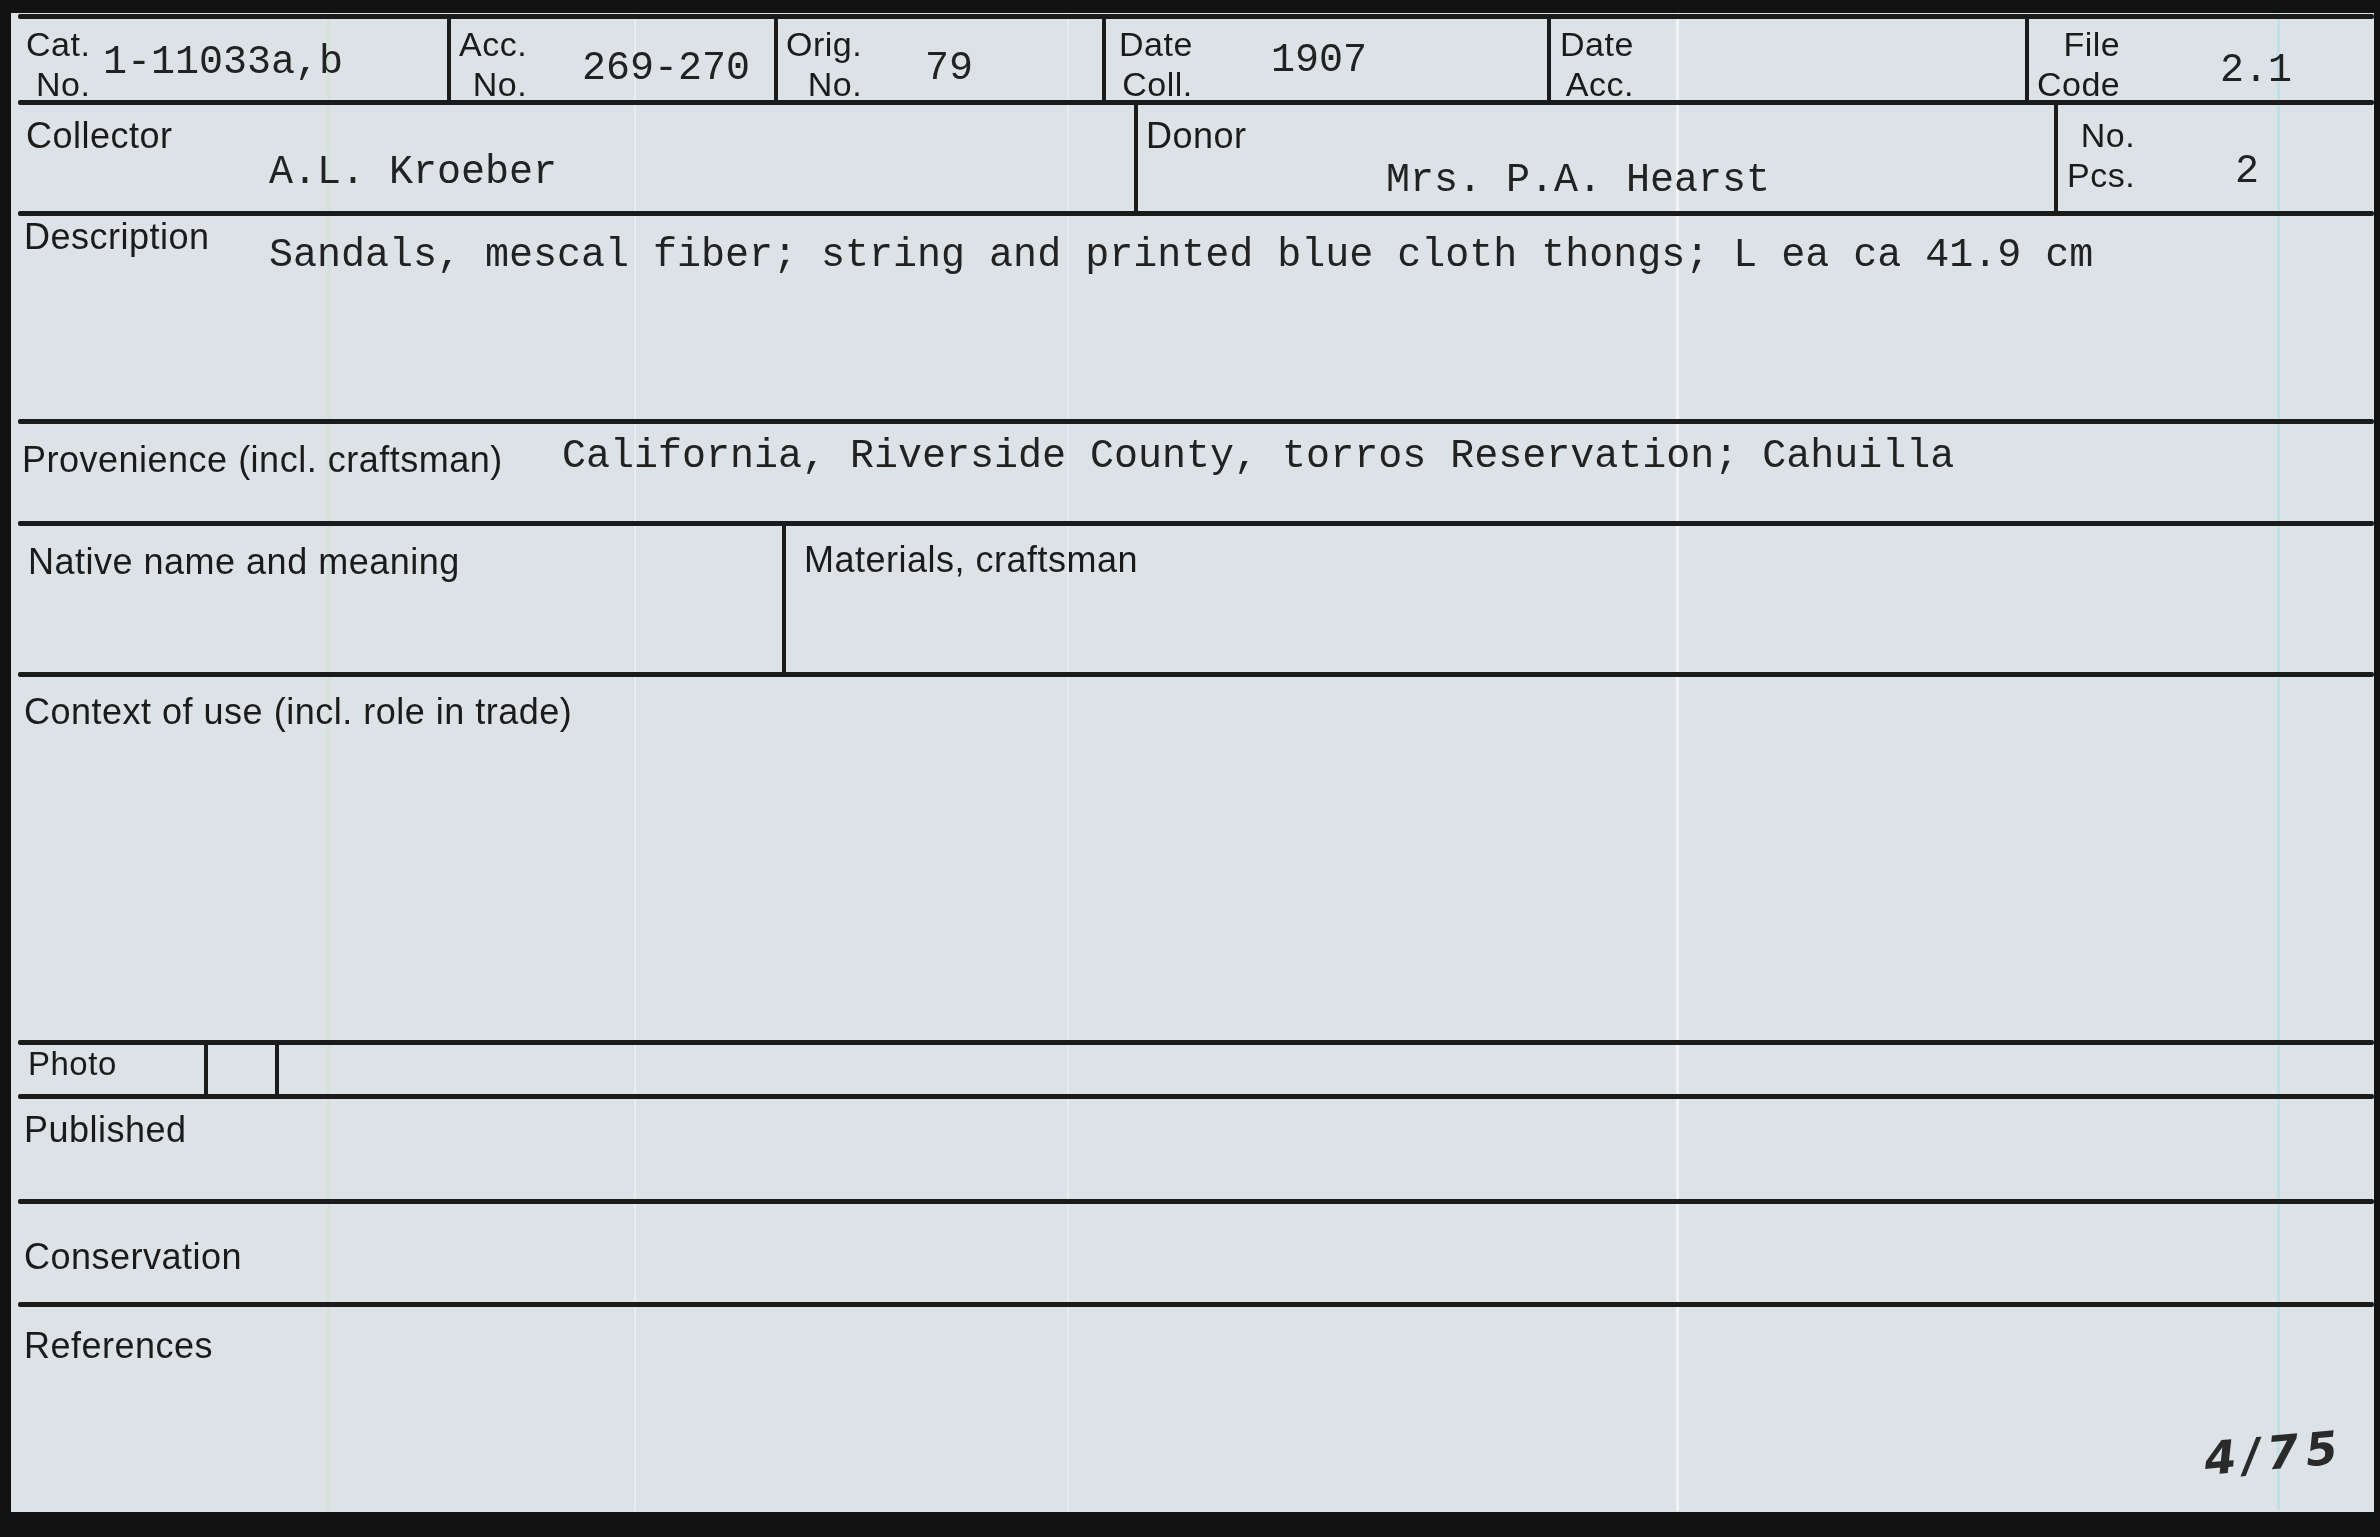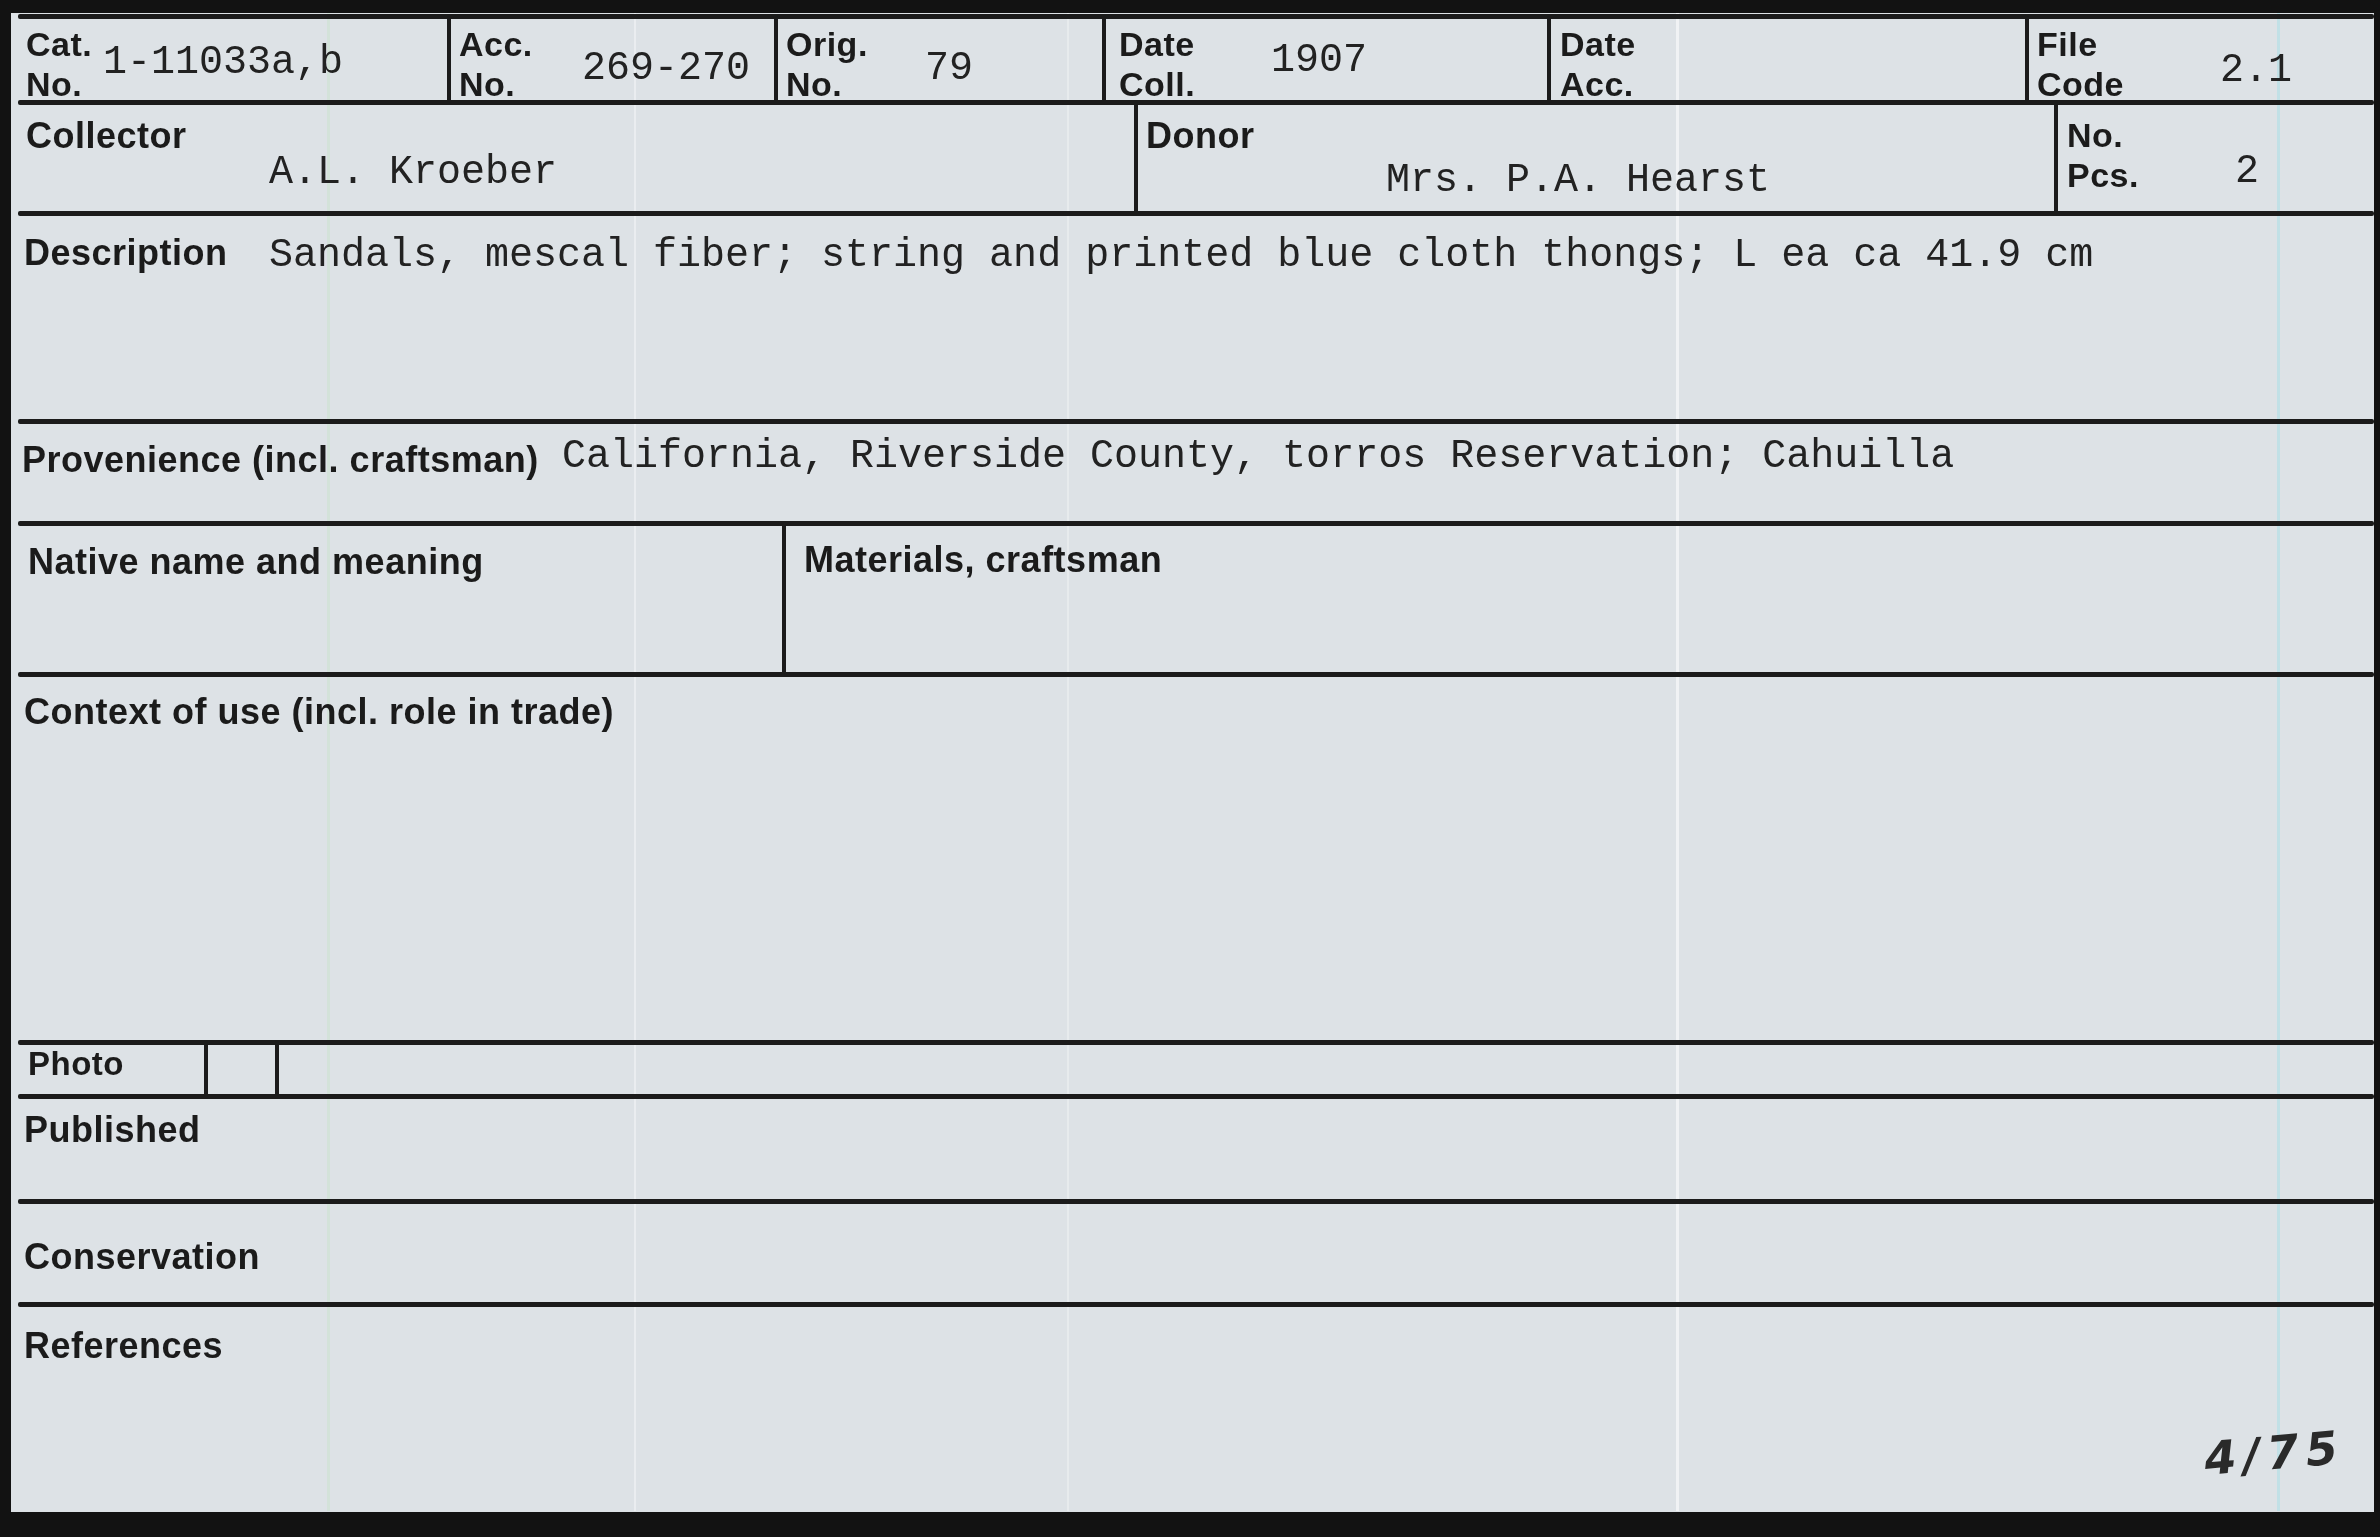--- a/index.html
+++ b/index.html
@@ -30,22 +30,22 @@
   .edge{position:absolute;background:var(--surround);}
   .edge.top{left:0;top:0;width:2380px;height:13px;}
   .edge.left{left:0;top:0;width:11px;height:1538px;}
   .edge.right{left:2374px;top:0;width:6px;height:1538px;}
   .edge.bottom{left:0;top:1512px;width:2380px;height:26px;}
   
   .hline{position:absolute;left:18px;width:2356px;height:5px;background:var(--ink);border-radius:2px;}
   .vline{position:absolute;width:4px;background:var(--ink);}
   
   .lbl{
-    position:absolute;font-weight:700;font-size:36px;letter-spacing:0.5px;
-    font-family:"Liberation Sans", sans-serif;white-space:nowrap;
+    position:absolute;font-weight:400;font-size:36px;letter-spacing:0.5px;
+    font-family:"Liberation Sans", sans-serif;white-space:nowrap;text-align:right;
   }
   .lbl2{line-height:40px;font-size:34px;}
   .val{
     position:absolute;font-family:"Liberation Mono","DejaVu Sans Mono",monospace;
     font-size:40px;white-space:nowrap;color:#222;
   }
   .pagemark{
     position:absolute;left:2204px;top:1426px;
     font-family:"DejaVu Sans", sans-serif;font-weight:700;font-style:italic;
     font-size:46px;letter-spacing:7px;transform:rotate(-5deg);color:#2a2a2a;
@@ -128,21 +128,21 @@
 
 <div class="lbl" style="left:1146px;top:115px">Donor</div>
 <div class="val" style="left:1386px;top:158px">Mrs. P.A. Hearst</div>
 
 <div class="lbl lbl2" style="left:2067px;top:115px">
   <div>No.</div>
   <div>Pcs.</div>
 </div>
 <div class="val" style="left:2235px;top:149px">2</div>
 
-<div class="lbl" style="left:24px;top:232px">Description</div>
+<div class="lbl" style="left:24px;top:216px">Description</div>
 <div class="val" style="left:269px;top:233px">Sandals, mescal fiber; string and printed blue cloth thongs; L ea ca 41.9 cm</div>
 
 <div class="lbl" style="left:22px;top:439px">Provenience (incl. craftsman)</div>
 <div class="val" style="left:562px;top:434px">California, Riverside County, torros Reservation; Cahuilla</div>
 
 <div class="lbl" style="left:28px;top:541px">Native name and meaning</div>
 <div class="val" style="left:416px;top:541px"></div>
 <div class="lbl" style="left:804px;top:539px">Materials, craftsman</div>
 <div class="val" style="left:1247px;top:539px"></div>
 

